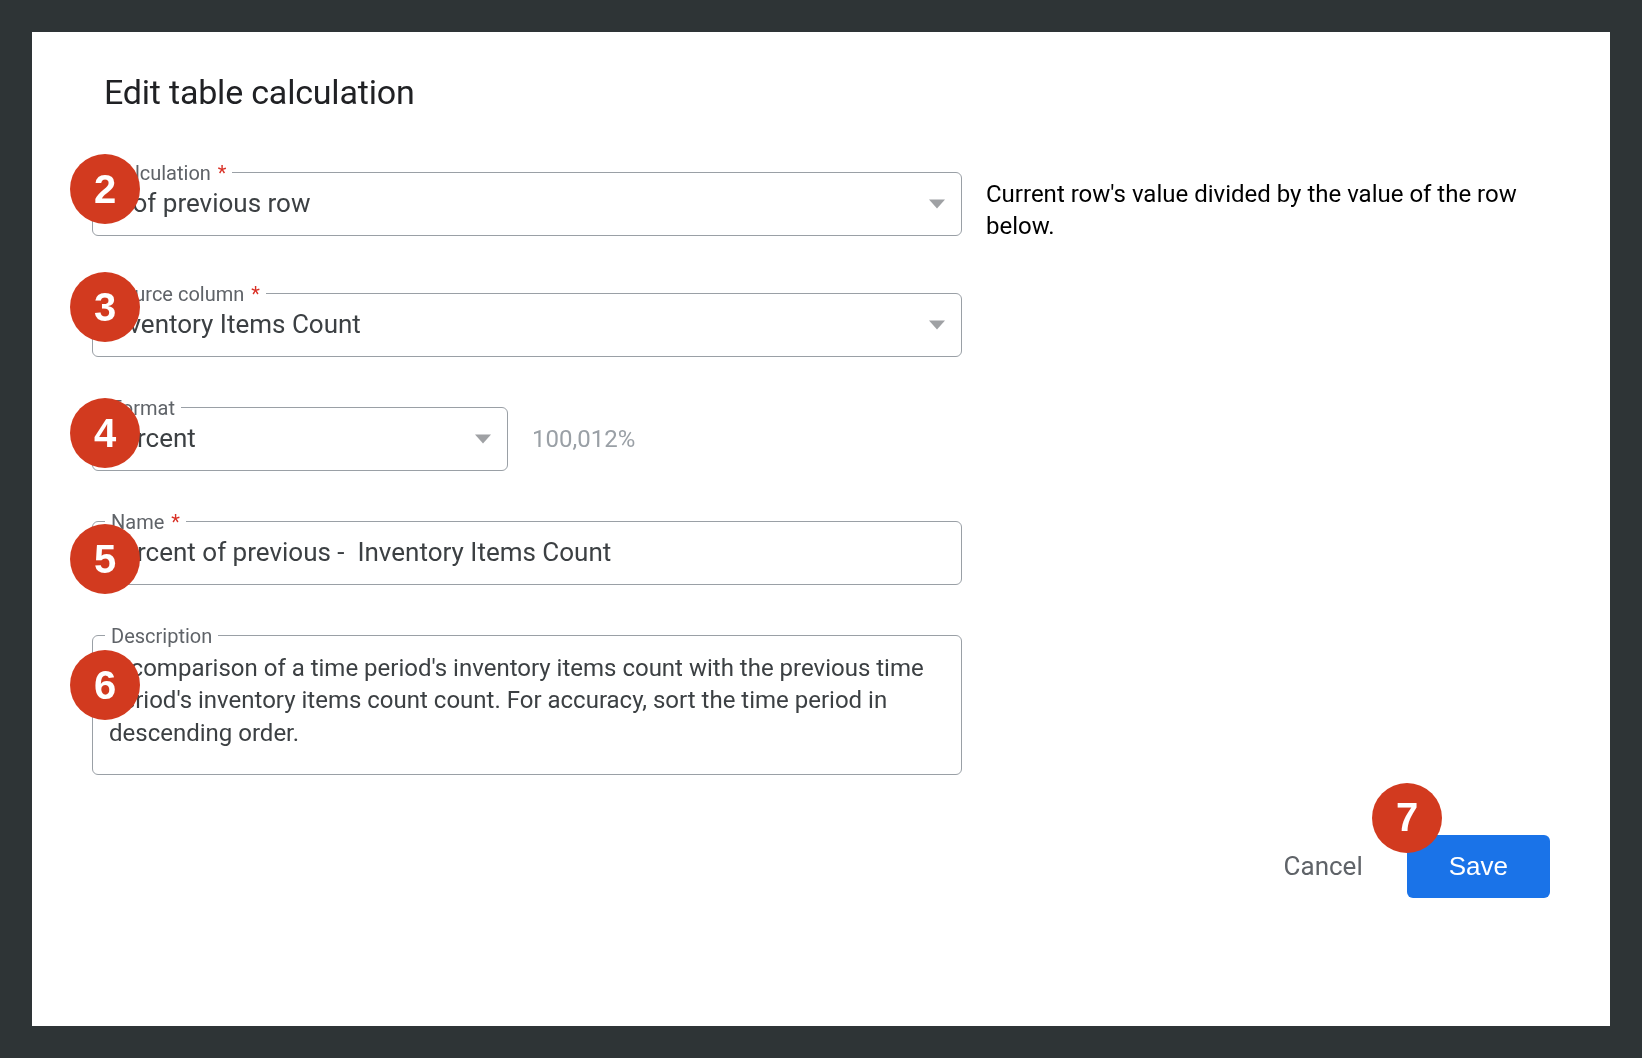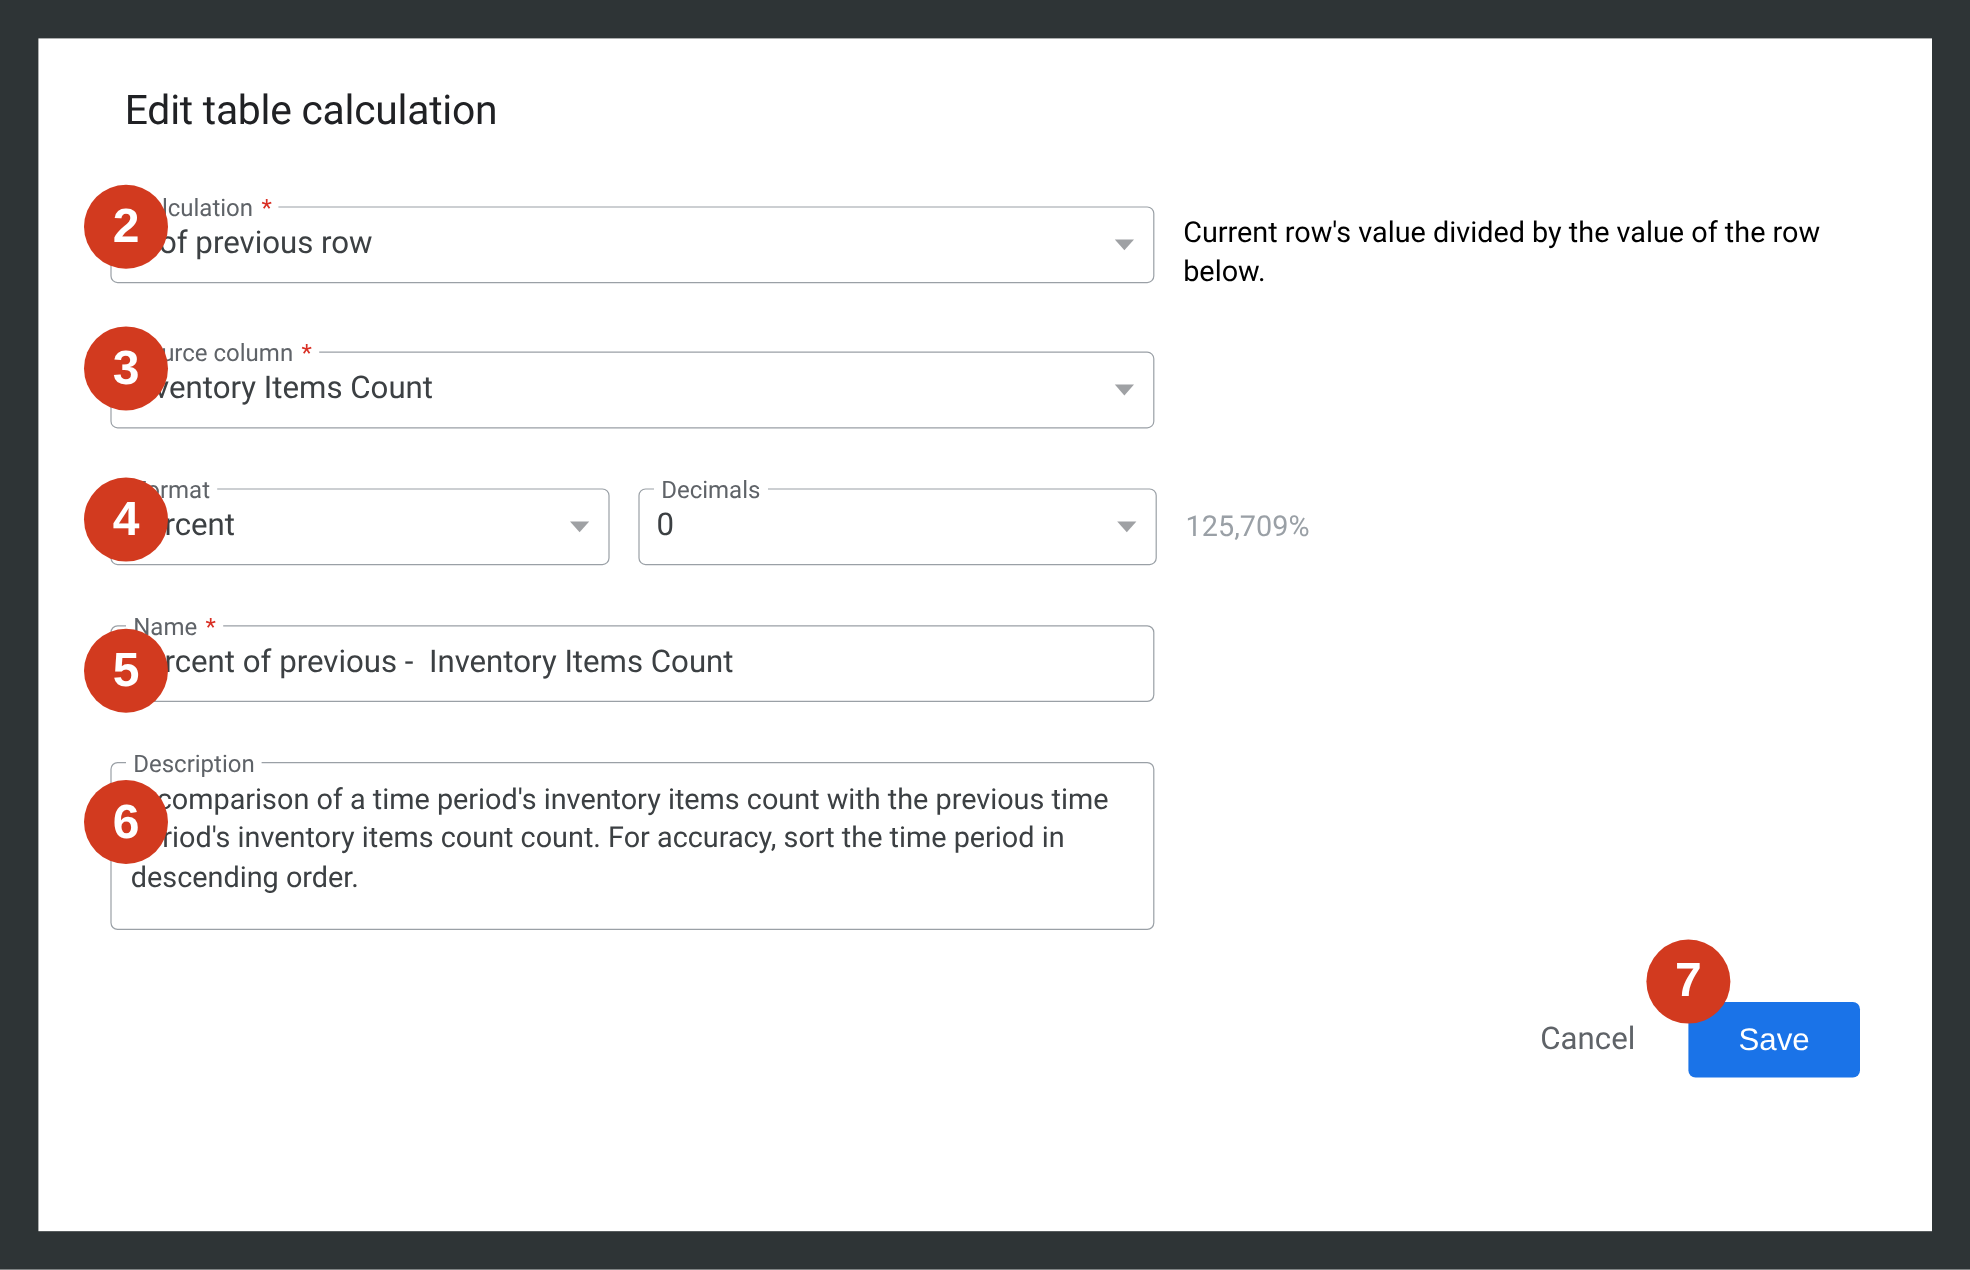--- a/index.html
+++ b/index.html
@@ -39,21 +39,21 @@
     position: relative;
     border: 1px solid #9aa0a6;
     border-radius: 6px;
     background: #fff;
     min-height: 64px;
     display: flex;
     align-items: center;
     padding: 0 14px;
   }
   .field.select { padding-right: 40px; cursor: pointer; }
-  .field.textarea { align-items: flex-start; padding-top: 12px; padding-bottom: 12px; min-height: 140px; }
+  .field.textarea { align-items: center; padding-top: 12px; padding-bottom: 12px; min-height: 140px; }
   .field-label {
     position: absolute;
     top: -12px;
     left: 12px;
     background: #fff;
     padding: 0 6px;
     font-size: 20px;
     color: #5f6368;
     white-space: nowrap;
   }
@@ -180,26 +180,21 @@
         <span class="dropdown-icon"></span>
       </div>
     </div>
 
     <div class="row">
       <div class="field select col-half1">
         <span class="field-label"><span>Format</span></span>
         <span class="field-value">Percent</span>
         <span class="dropdown-icon"></span>
       </div>
-      <div class="field select col-half2">
-        <span class="field-label"><span>Decimals</span></span>
-        <span class="field-value">0</span>
-        <span class="dropdown-icon"></span>
-      </div>
-      <div class="helper-inline">125,709%</div>
+      <div class="helper-inline">100,012%</div>
     </div>
 
     <div class="row">
       <div class="field col-main">
         <span class="field-label"><span>Name</span> <span class="req">*</span></span>
         <input class="field-input" value="Percent of previous -  Inventory Items Count" style="">
       </div>
     </div>
 
     <div class="row">

